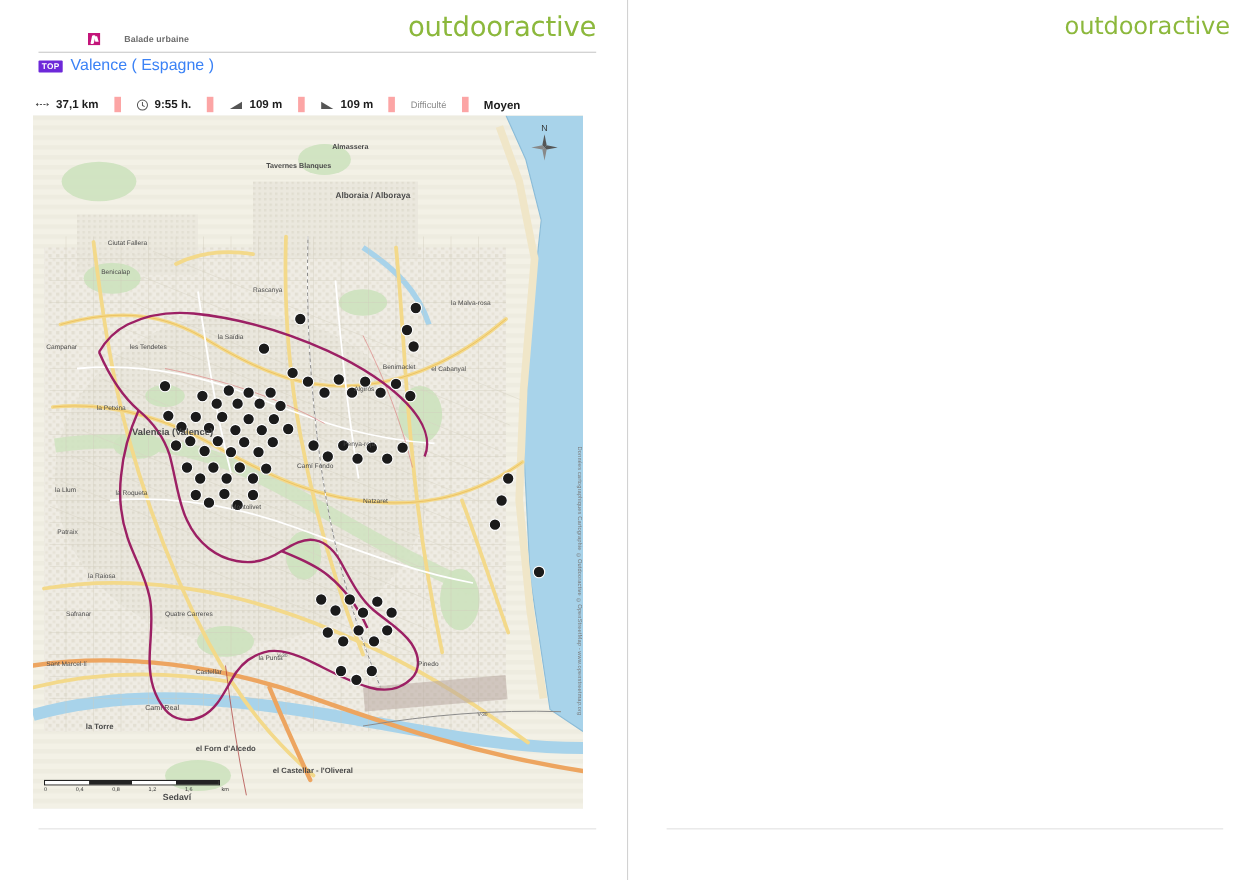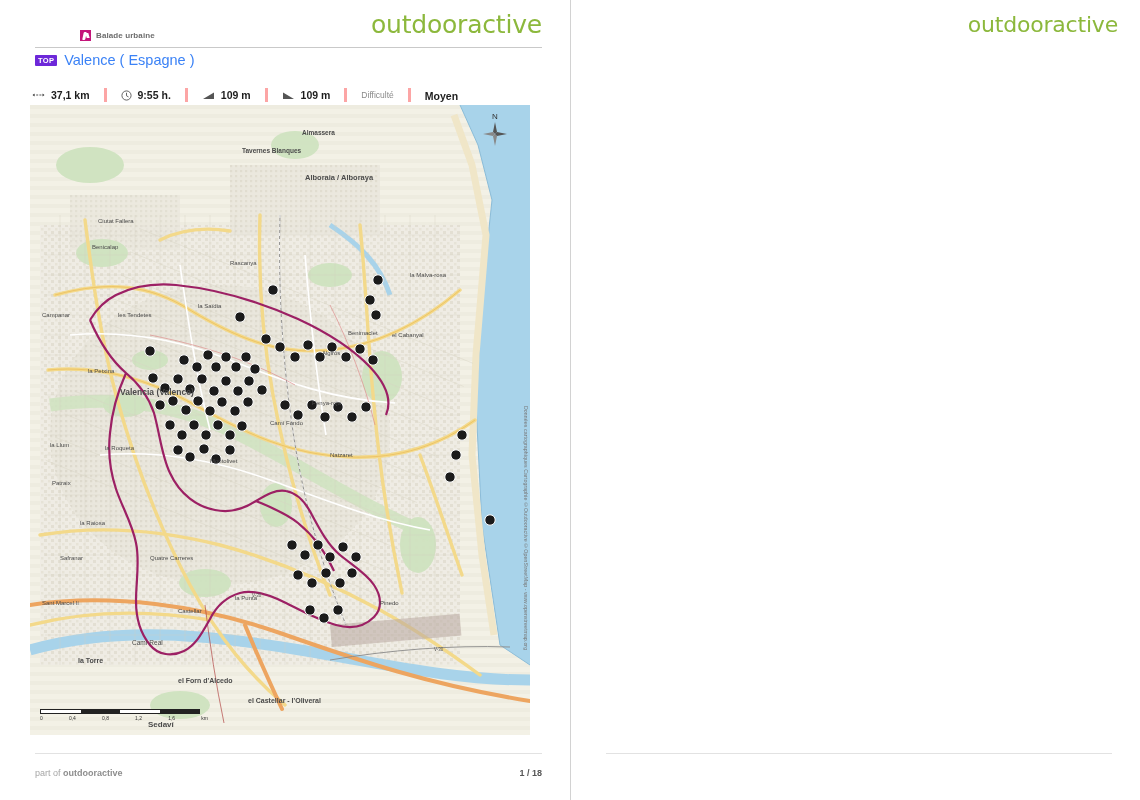--- a/index.html
+++ b/index.html
@@ -14,21 +14,21 @@
   .page.right { border-left: 1px solid #d2d2d2; }
   .page-inner { position: absolute; inset: 0; }
 
   
   .brand {
     position: absolute; right: 28px; top: 10px;
     font-size: 25px; color: #8cb83c; letter-spacing: -0.2px;
     font-family: "DejaVu Sans", sans-serif; font-weight: 400;
   }
   .brand.small { font-size: 22px; right: 22px; top: 12px; }
-  .cat-row { position: absolute; left: 35px; top: 30px; display: flex; align-items: center; gap: 5px; padding-left: 45px; }
+  .cat-row { position: absolute; left: 35px; top: 30px; display: flex; align-items: center; gap: 22px; padding-left: 45px; }
   .cat-icon {
     width: 11px; height: 11px; background: #c4157a; position: relative; display: inline-block;
   }
   .cat-icon::after{
     content:""; position:absolute; left:3px; top:1.5px; width:3px; height:8px; background:#fff;
     transform: skewX(-12deg); border-radius:1px;
   }
   .cat-icon::before{
     content:""; position:absolute; left:6px; top:3px; width:3px; height:5px; background:#fff;
     transform: skewX(16deg);
@@ -37,21 +37,21 @@
   .hr-thin { position: absolute; left: 35px; right: 28px; top: 47px; height: 1px; background: #c9c9c9; }
   .title-row { position: absolute; left: 35px; top: 52px; display: flex; align-items: center; gap: 7px; }
   .top-badge {
     background: #6d28d9; color: #fff; font-size: 7.5px; font-weight: bold;
     padding: 2px 3px 1.5px; letter-spacing: .3px; line-height: 1; border-radius: 1px;
   }
   .doc-title { font-size: 14.5px; color: #3b82f6; }
 
   
   .stats { position: absolute; left: 30px; top: 88px; display: flex; align-items: center; }
-  .stat { display: flex; align-items: center; gap: 6px; padding: 0 14px; border-right: 3px solid #fca5a5; height: 14px; }
+  .stat { display: flex; align-items: center; gap: 6px; padding: 0 14px; border-right: 6px solid #fca5a5; height: 14px; }
   .stat:last-child { border-right: none; align-items: flex-end; }
   .stat:first-child { padding-left: 2px; }
   .stat-val { font-size: 10.5px; font-weight: bold; color: #1d1d1d; }
   .stat-key { font-size: 8.5px; color: #8a8a8a; }
   svg.ic { display: block; }
 
   
   .map { position: absolute; left: 30px; top: 105px; width: 500px; height: 630px; overflow: hidden; background: #eceadf; }
   .map svg { display: block; }
   .map-copy {
@@ -411,27 +411,20 @@
             <span>0,4</span>
             <span>0,8</span>
             <span>1,2</span>
             <span>1,6</span>
             <span>km</span>
           </div>
         </div>
       </div>
 
       <div class="footer-line"></div>
-      <div class="footer">
-        <div class="foot-left">
-          <span>part of</span>
-          <b>outdooractive</b>
-        </div>
-        <div class="foot-right">1 / 18</div>
-      </div>
     </div>
   </div>
 
   <div class="page right">
     <div class="page-inner">
 
       <div class="brand small">outdooractive</div>
 
       <div class="divider-h"></div>
 

